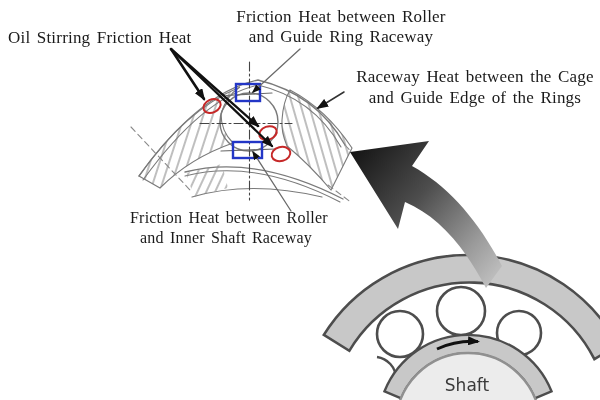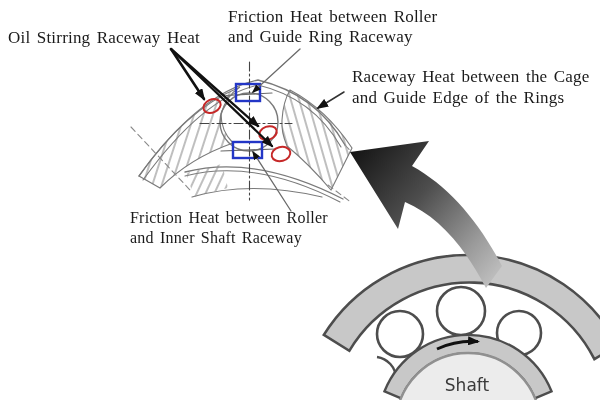--- a/index.html
+++ b/index.html
@@ -1,18 +1,18 @@
 <!DOCTYPE html>
 <html><head>
 <meta charset="utf-8">
 <style>
   html,body{margin:0;padding:0;background:#ffffff;}
   #fig{position:relative;width:600px;height:400px;background:#ffffff;overflow:hidden;
        font-family:"Liberation Serif","DejaVu Serif",serif;color:#1a1a1a;}
-  .lbl{position:absolute;line-height:20px;font-size:17px;
+  .lbl{position:absolute;text-align:center;line-height:20px;font-size:17px;
        letter-spacing:.2px;word-spacing:2px;white-space:nowrap;}
   #lbl-oil{left:8px;top:28px;text-align:left;}
   #lbl-outer{left:228px;top:7px;width:226px;}
   #lbl-cage{left:352px;top:66px;width:246px;line-height:21px;}
   #lbl-inner{left:130px;top:208px;width:192px;font-size:16px;line-height:20px;}
   svg{position:absolute;left:0;top:0;}
 </style>
 </head>
 <body>
 
@@ -98,21 +98,21 @@
     </g>
 
     <line x1="300" y1="49" x2="253" y2="92" stroke="#6a6a6a" stroke-width="1.3" marker-end="url(#ahBlack)"></line>
     <line x1="291" y1="211" x2="253" y2="152" stroke="#6a6a6a" stroke-width="1.3" marker-end="url(#ahBlack)"></line>
     <line x1="344" y1="92" x2="318" y2="108" stroke="#333" stroke-width="1.5" marker-end="url(#ahBig)"></line>
   </g>
 
   <path d="M350,152 L429,141 L412,166 C448,186 478,220 502,266 L486,288 C464,246 438,216 405,202 L398,229 Z" fill="url(#bigArrowGrad)"></path>
 </svg>
 
-<div class="lbl" id="lbl-oil">Oil Stirring Raceway Heat</div>
+<div class="lbl" id="lbl-oil">Oil Stirring Friction Heat</div>
 
 <div class="lbl" id="lbl-outer">
   <div>Friction Heat between Roller</div>
   <div>and Guide Ring Raceway</div>
 </div>
 
 <div class="lbl" id="lbl-cage">
   <div>Raceway Heat between the Cage</div>
   <div>and Guide Edge of the Rings</div>
 </div>

